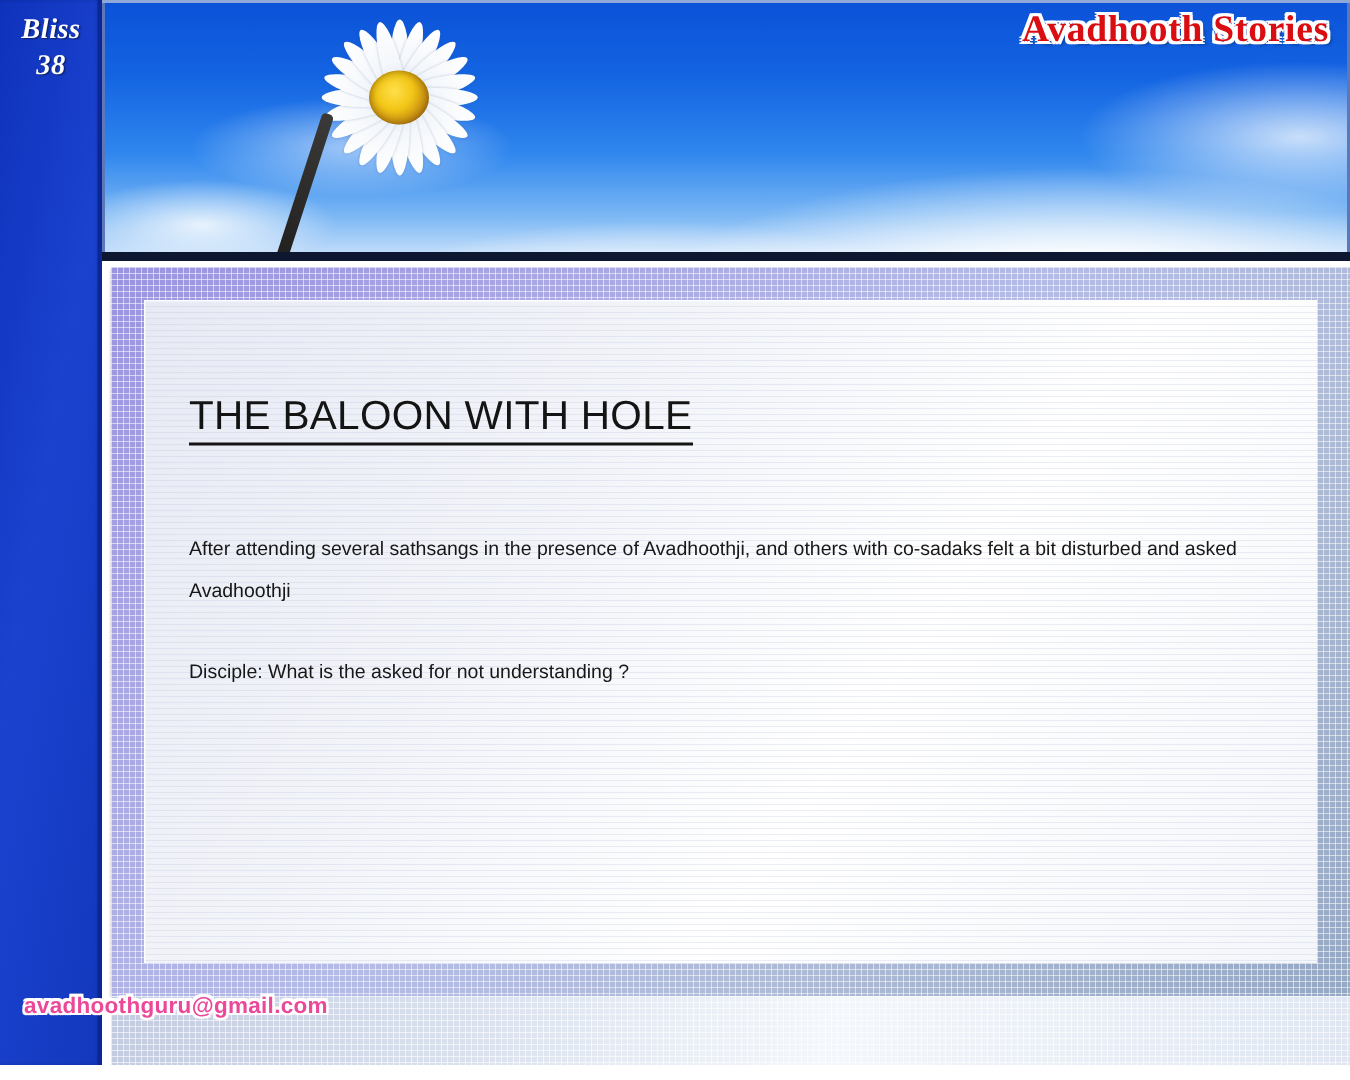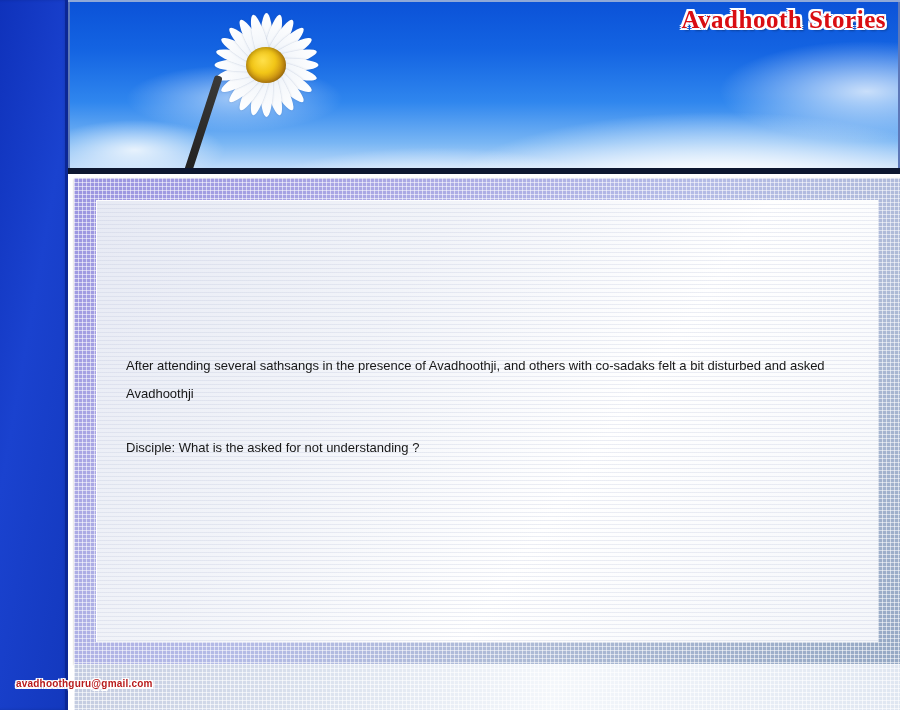--- a/index.html
+++ b/index.html
@@ -234,25 +234,25 @@
     background-color: #dfe3ef;
     background-image:
       linear-gradient(180deg, rgba(255,255,255,0.6) 0px, rgba(255,255,255,0.6) 1px, rgba(0,0,0,0) 1px, rgba(0,0,0,0) 4px),
       linear-gradient(90deg, rgba(255,255,255,0.6) 0px, rgba(255,255,255,0.6) 1px, rgba(0,0,0,0) 1px, rgba(0,0,0,0) 4px),
       linear-gradient(100deg, #c3cbe0 0%, #dbe2ee 30%, #f4f7fb 58%, #dfe6f1 100%);
     background-size: 4px 4px, 4px 4px, 100% 100%;
   }
   #footer-email {
     position: absolute;
     left: 16px;
-    top: 678px;
+    top: 662px;
     font-family: "Liberation Sans", sans-serif;
     font-weight: bold;
-    font-size: 10px;
-    color: #b91c1c;
+    font-size: 15px;
+    color: #ec4899;
     letter-spacing: 0.2px;
     text-shadow:
       -1.5px 0 0 #ffffff, 1.5px 0 0 #ffffff,
        0 -1.5px 0 #ffffff, 0 1.5px 0 #ffffff,
       -1.5px -1.5px 0 #ffffff, 1.5px -1.5px 0 #ffffff,
       -1.5px 1.5px 0 #ffffff, 1.5px 1.5px 0 #ffffff;
     white-space: nowrap;
     z-index: 6;
   }
   #bottom-strip {
@@ -263,20 +263,24 @@
     height: 10px;
     background: #ffffff;
   }
 </style>
 </head>
 <body>
 
 <div id="slide">
 
   <div id="sidebar">
+    <div id="bliss-label">
+      <span>Bliss</span>
+      <span class="num">38</span>
+    </div>
     <div class="edge"></div>
   </div>
 
   <div id="header">
     <div class="daisy">
       <div class="petal" style="transform: rotate(0deg)"></div>
       <div class="petal" style="transform: rotate(15deg)"></div>
       <div class="petal" style="transform: rotate(30deg)"></div>
       <div class="petal" style="transform: rotate(45deg)"></div>
       <div class="petal" style="transform: rotate(60deg)"></div>
@@ -305,20 +309,21 @@
 
     <div id="header-title">Avadhooth Stories</div>
 
     <div class="hdr-frame"></div>
     <div class="hdr-bottom"></div>
   </div>
 
   <div id="content-panel">
     <div id="panel-inner">
 
+      <div id="slide-heading">THE BALOON WITH HOLE</div>
 
       <div id="body-blocks">
         <p class="para">After attending several sathsangs in the presence of Avadhoothji, and others with co-sadaks felt a bit disturbed and asked Avadhoothji</p>
         <p class="para">Disciple: What is the asked for not understanding ?</p>
       </div>
 
     </div>
   </div>
 
   <div id="footer"></div>

